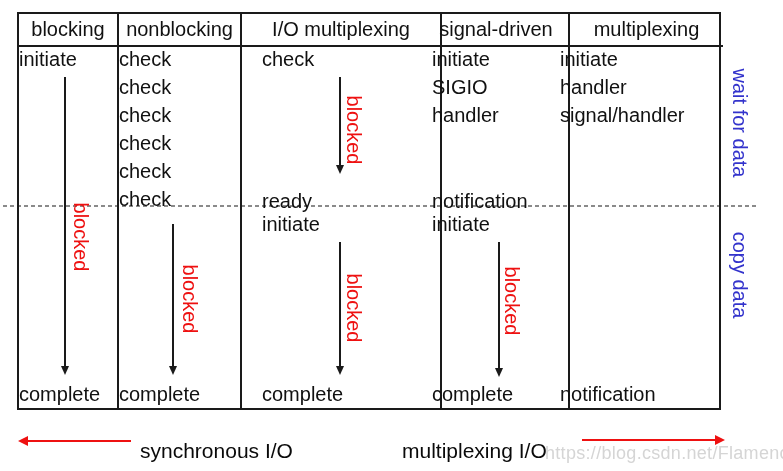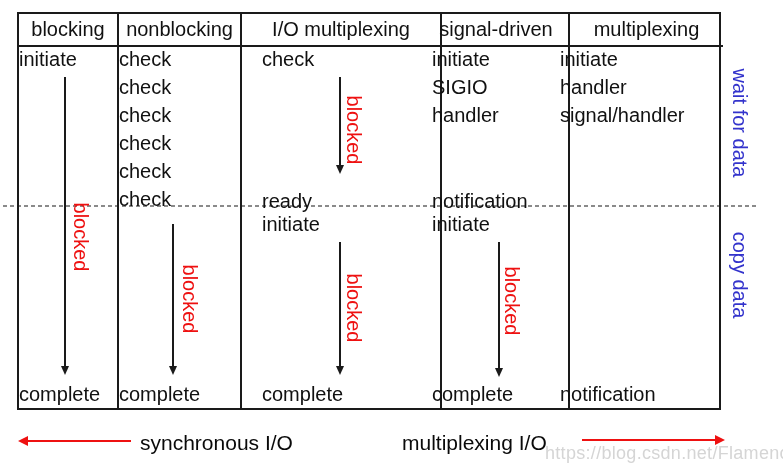--- a/index.html
+++ b/index.html
@@ -40,21 +40,21 @@
     border-top:9px solid var(--ink);
   }
   
   .rot{
     position:absolute;transform:translate(-50%,-50%) rotate(90deg);
     white-space:nowrap;font-size:20px;
   }
   .rot.red{color:var(--red);}
   .rot.blue{color:var(--blue);}
   
-  .legend{position:absolute;font-size:21px;line-height:27px;white-space:nowrap;color:#0a0a0a;}
+  .legend{position:absolute;font-size:21px;line-height:27px;white-space:nowrap;color:#0a0a0a;margin-top:8px;}
   .hline{position:absolute;height:2px;background:var(--red);}
   .harrow-left::before{
     content:'';position:absolute;left:-10px;top:-4px;width:0;height:0;
     border-top:5px solid transparent;border-bottom:5px solid transparent;
     border-right:10px solid var(--red);
   }
   .harrow-right::after{
     content:'';position:absolute;right:-10px;top:-4px;width:0;height:0;
     border-top:5px solid transparent;border-bottom:5px solid transparent;
     border-left:10px solid var(--red);

